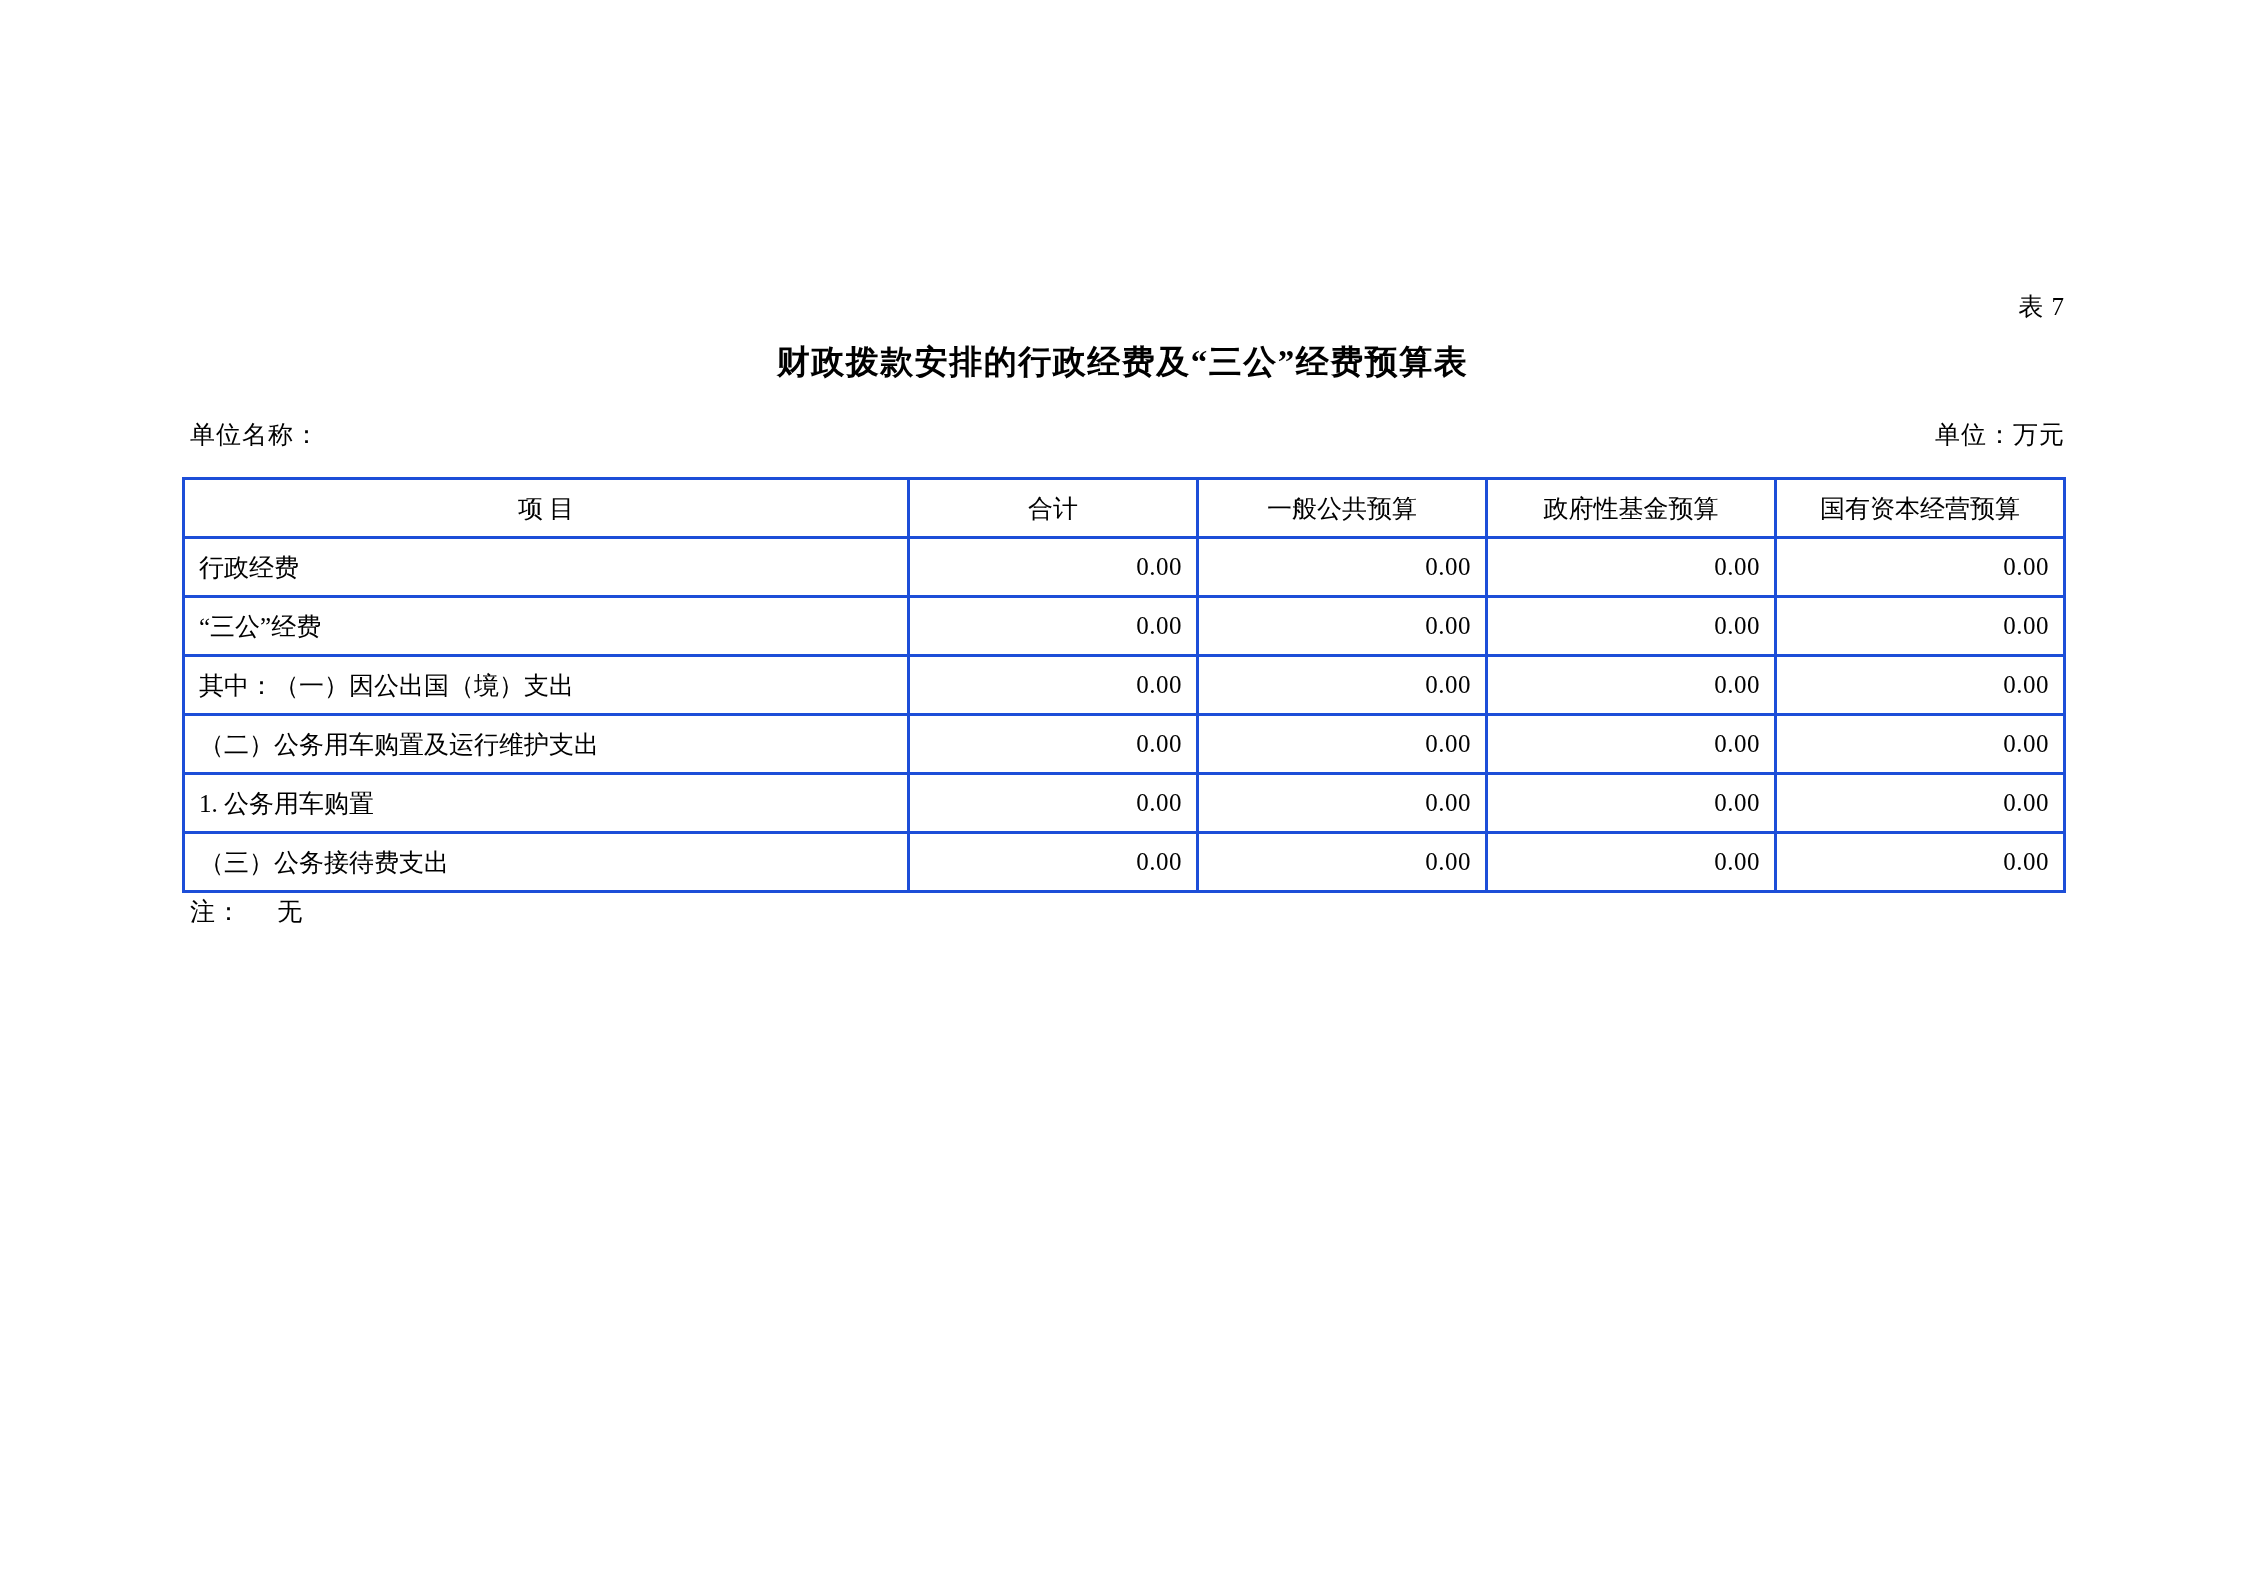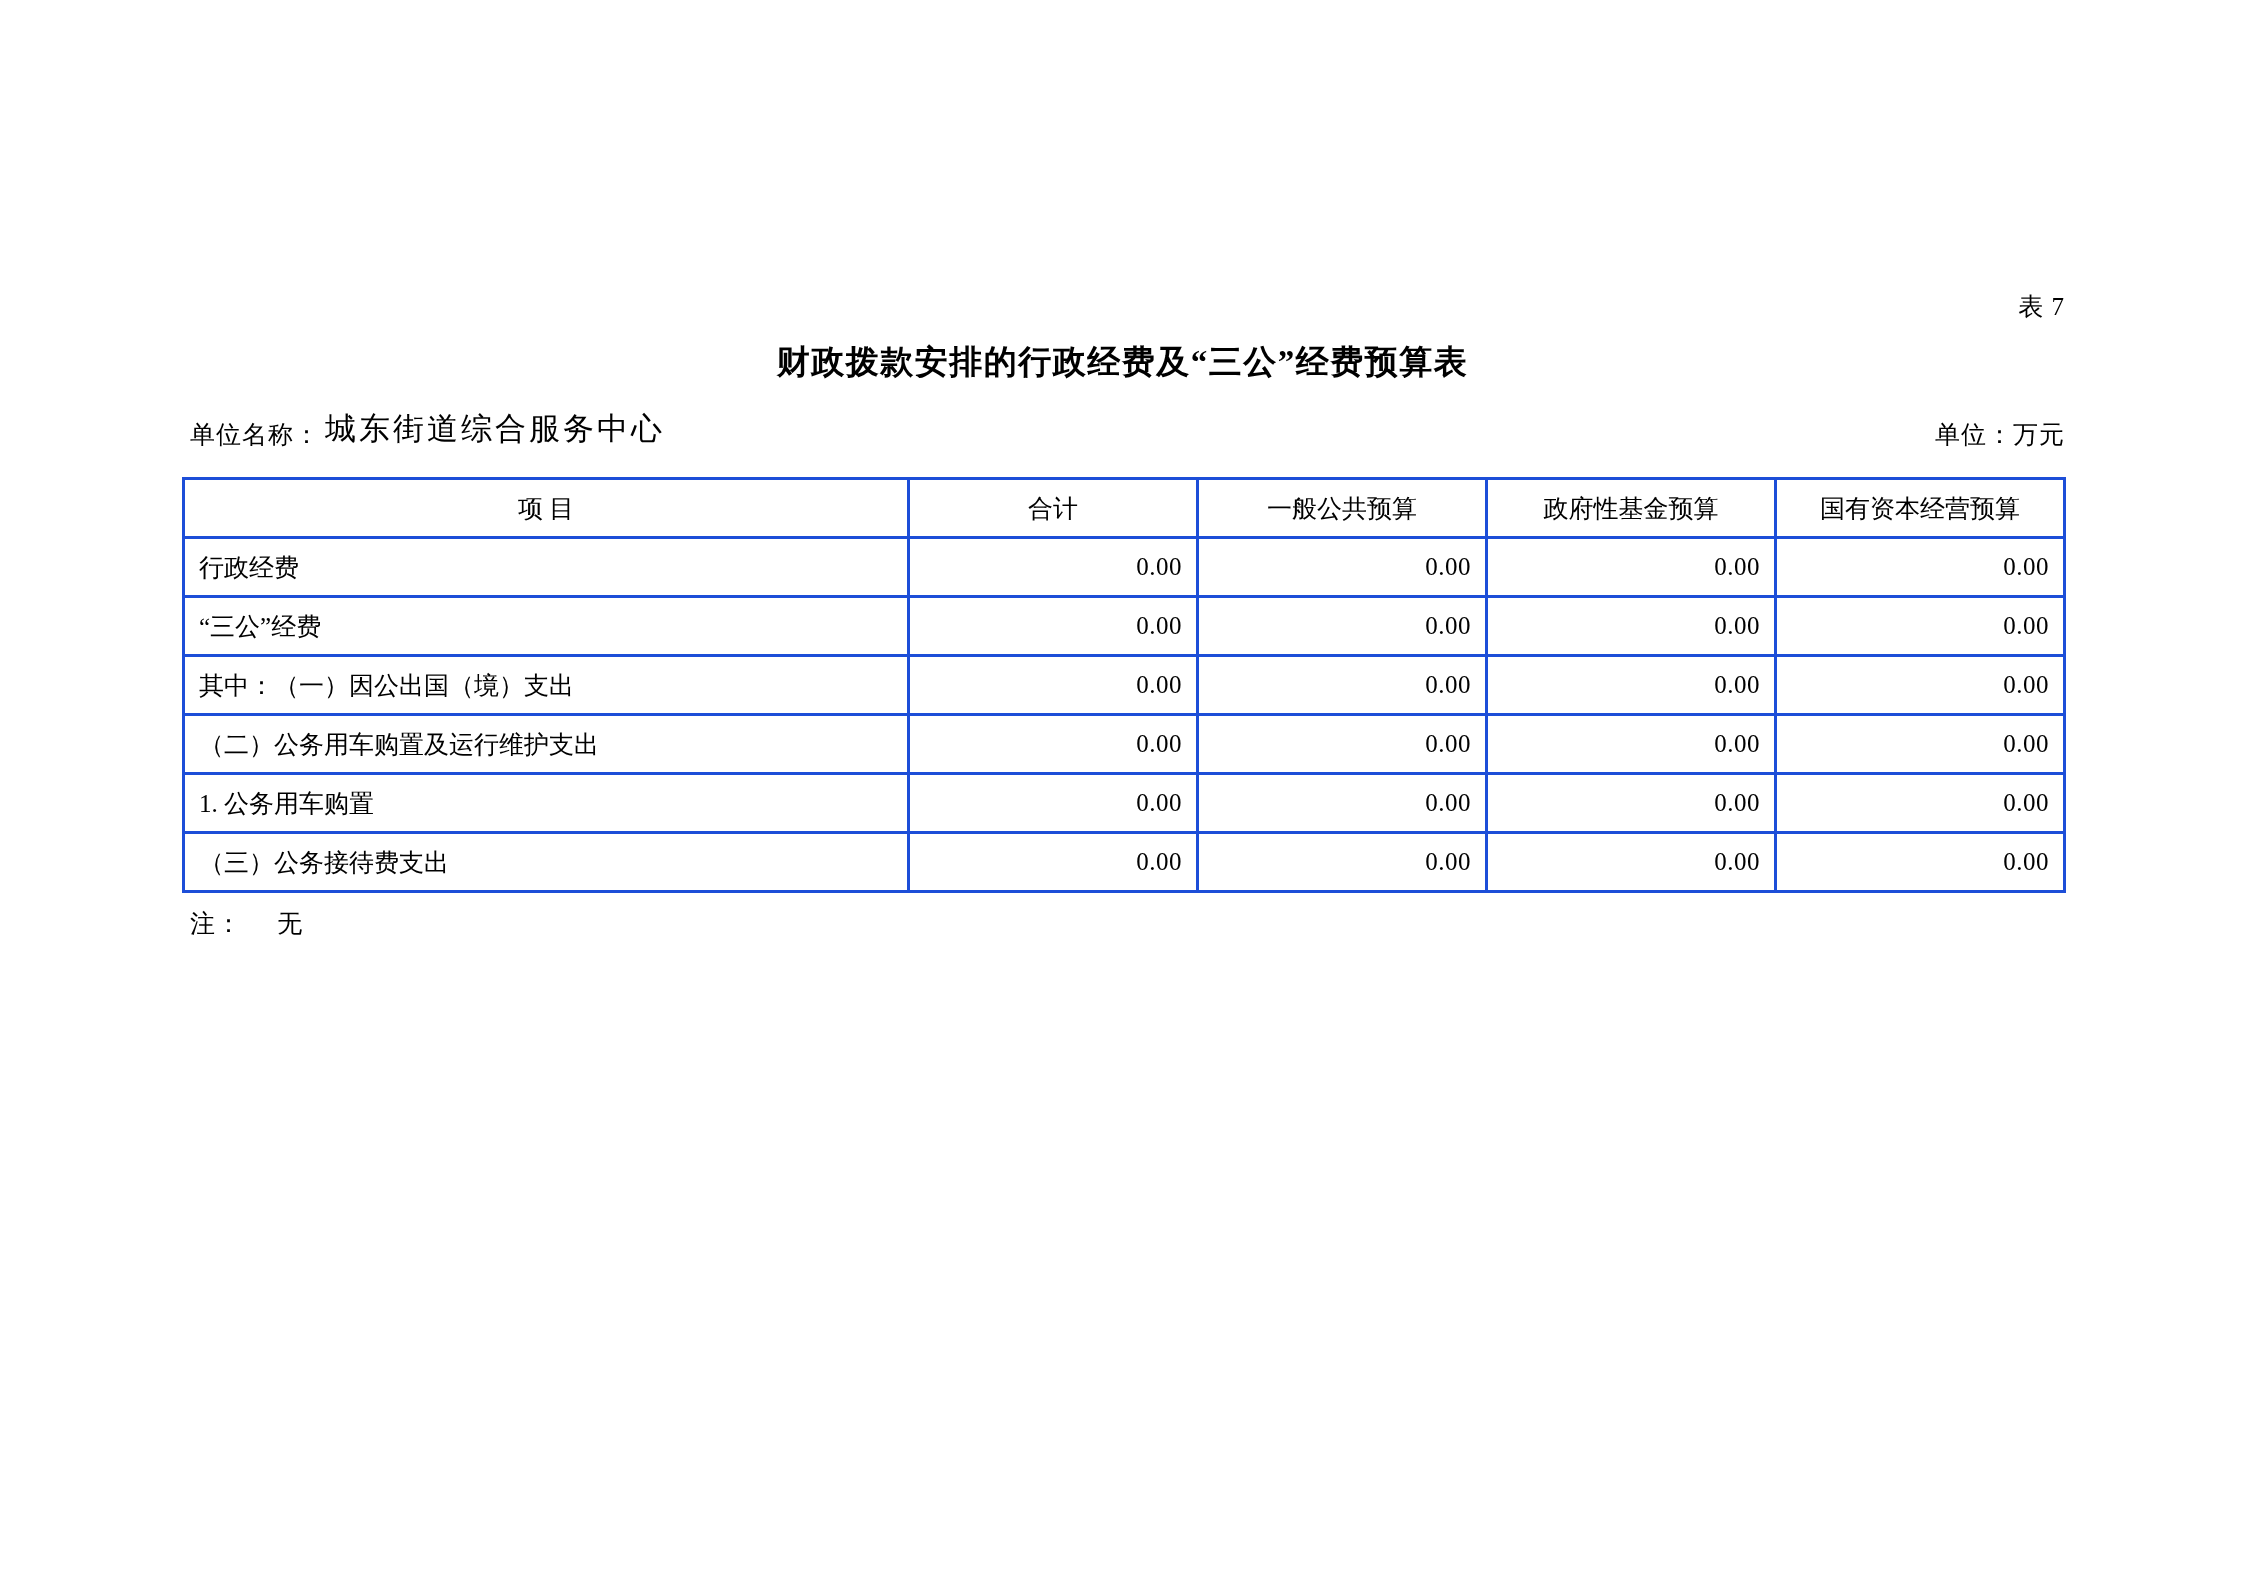--- a/index.html
+++ b/index.html
@@ -92,36 +92,34 @@
   .item-l0 { padding-left: 14px; }
   .item-l1 { padding-left: 32px; }
   .item-l2 { padding-left: 78px; margin-left: 44px; }
   .item-l3 { padding-left: 136px; }
   .note {
     position: absolute;
     top: 895px;
     left: 190px;
     font-size: 25px;
     letter-spacing: 1px;
-    margin-top: 12px;
   }
   .note .note-text { margin-left: 28px; }
 </style>
 </head>
 <body>
 
 <div class="page">
 
   <div class="sheet-label">表 7</div>
 
   <div class="doc-title">财政拨款安排的行政经费及“三公”经费预算表</div>
 
   <div class="meta-row">
     <span class="unit-name-label">单位名称：</span>
-    <span class="unit-name-value">城东街道综合服务中心</span>
     <span class="unit-measure">单位：万元</span>
   </div>
 
   <table class="budget">
     <thead>
       <tr>
         <th class="col-item">项        目</th>
         <th class="col-num">合计</th>
         <th class="col-num">一般公共预算</th>
         <th class="col-num">政府性基金预算</th>

